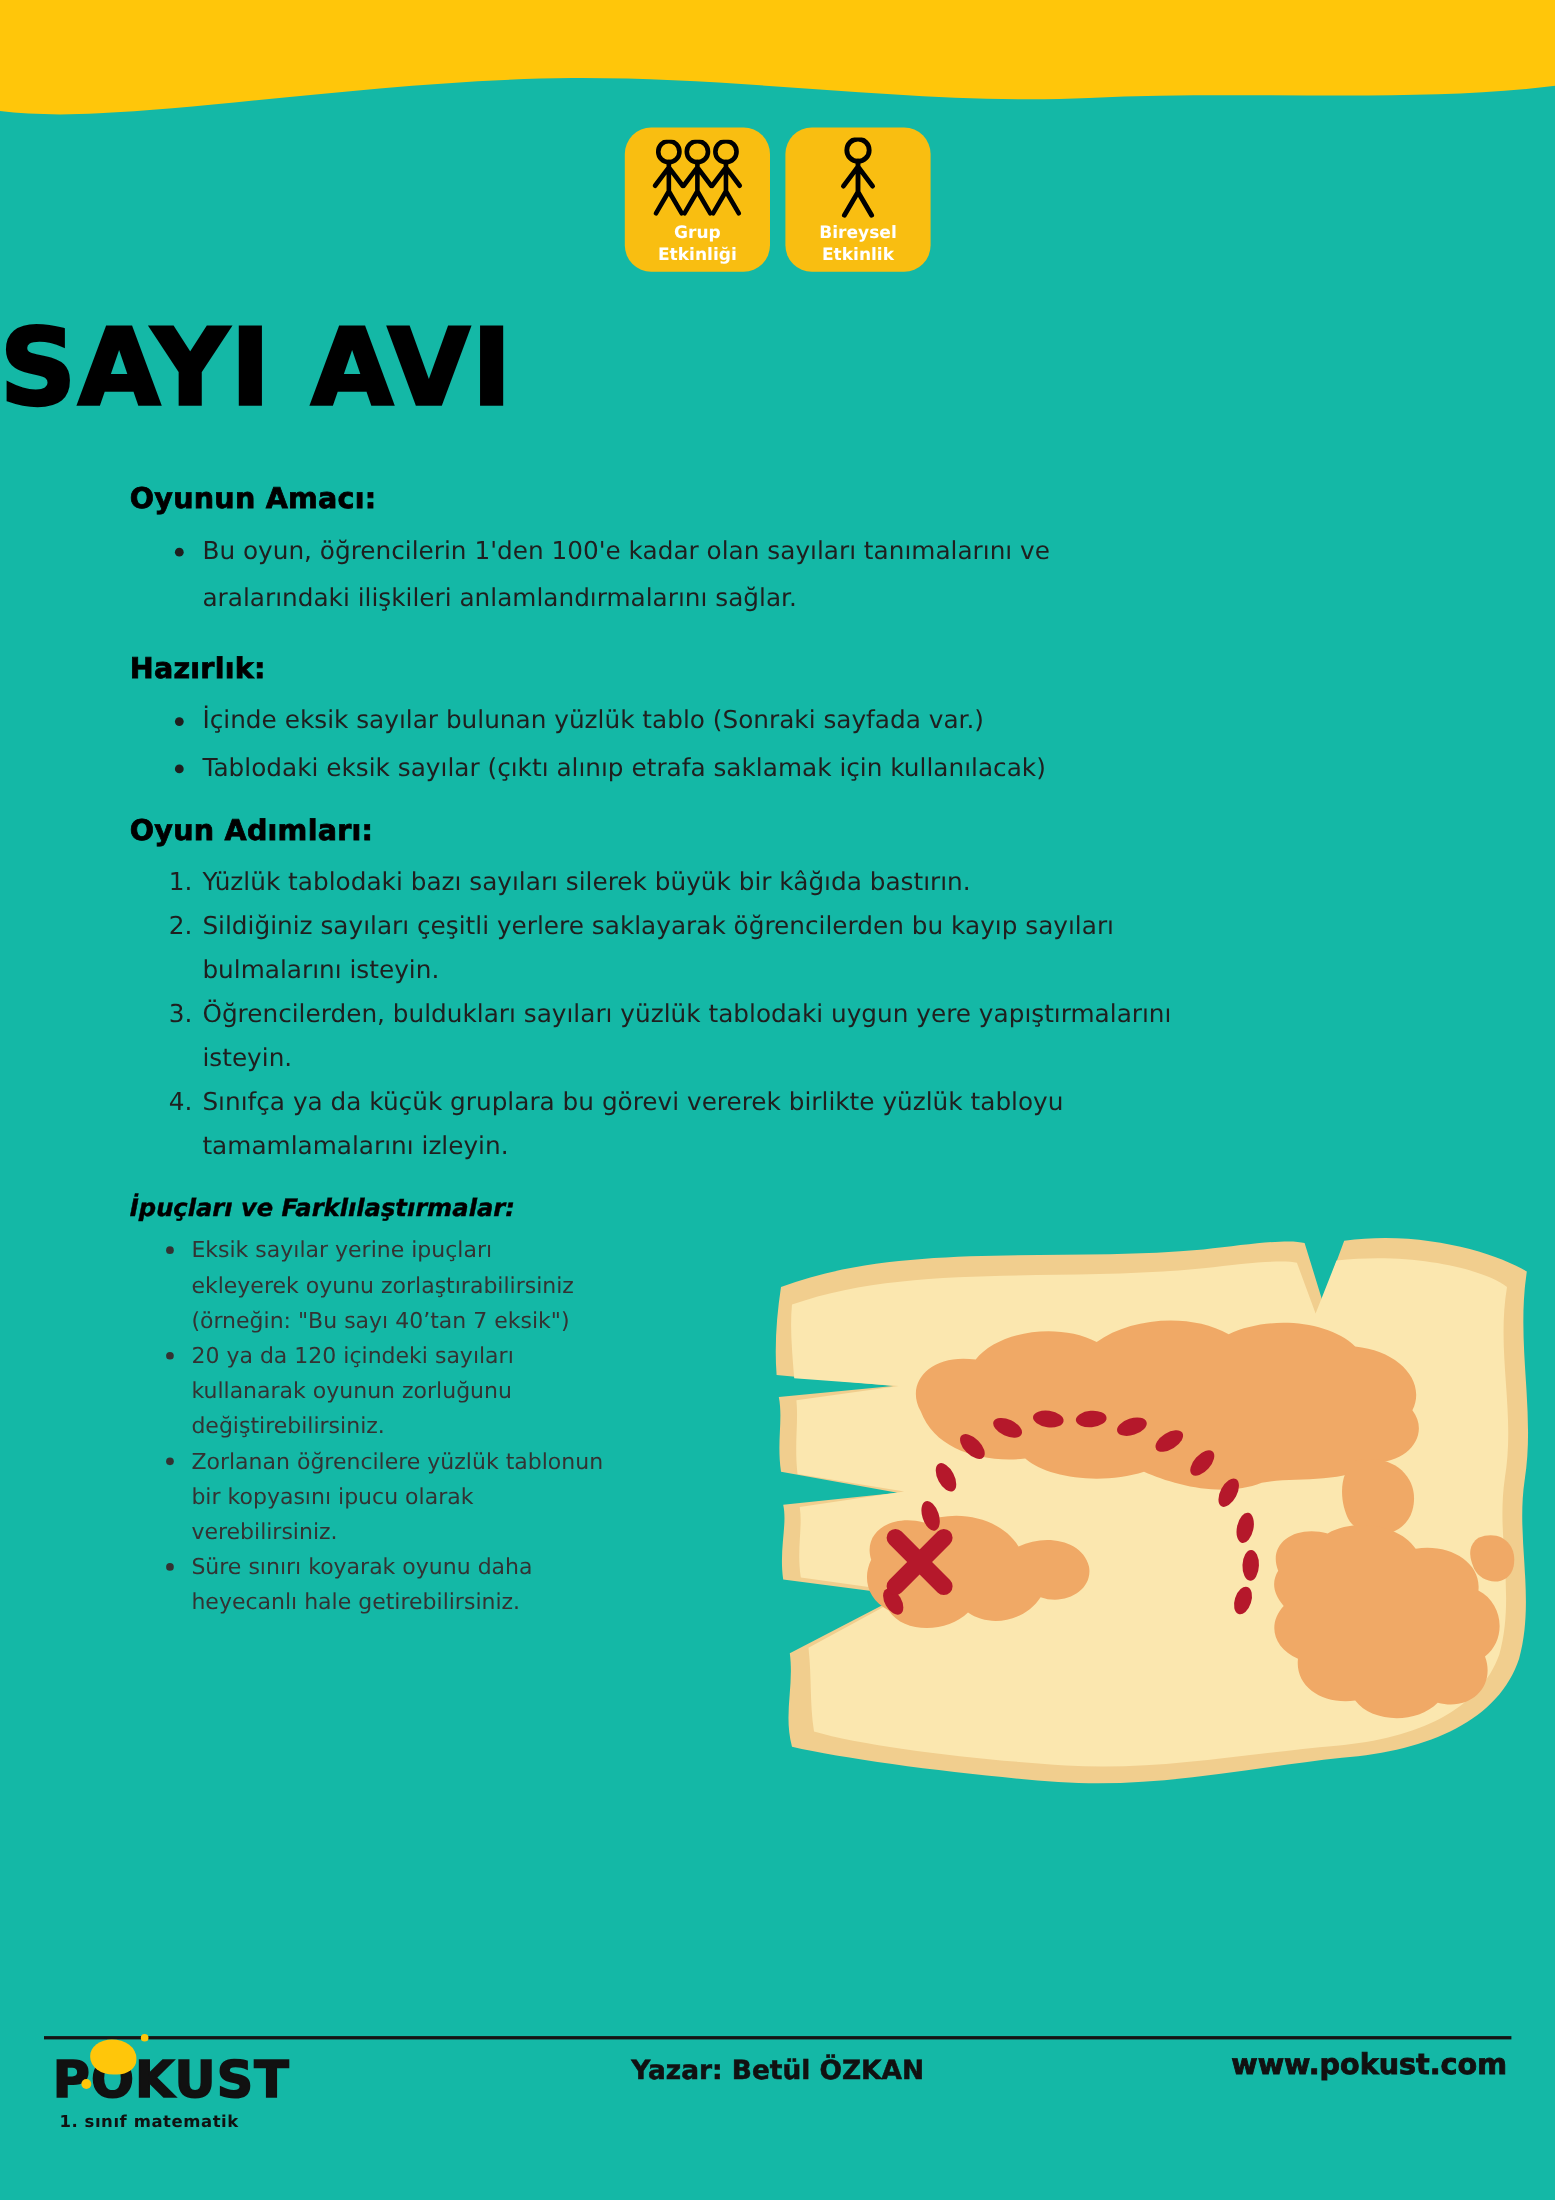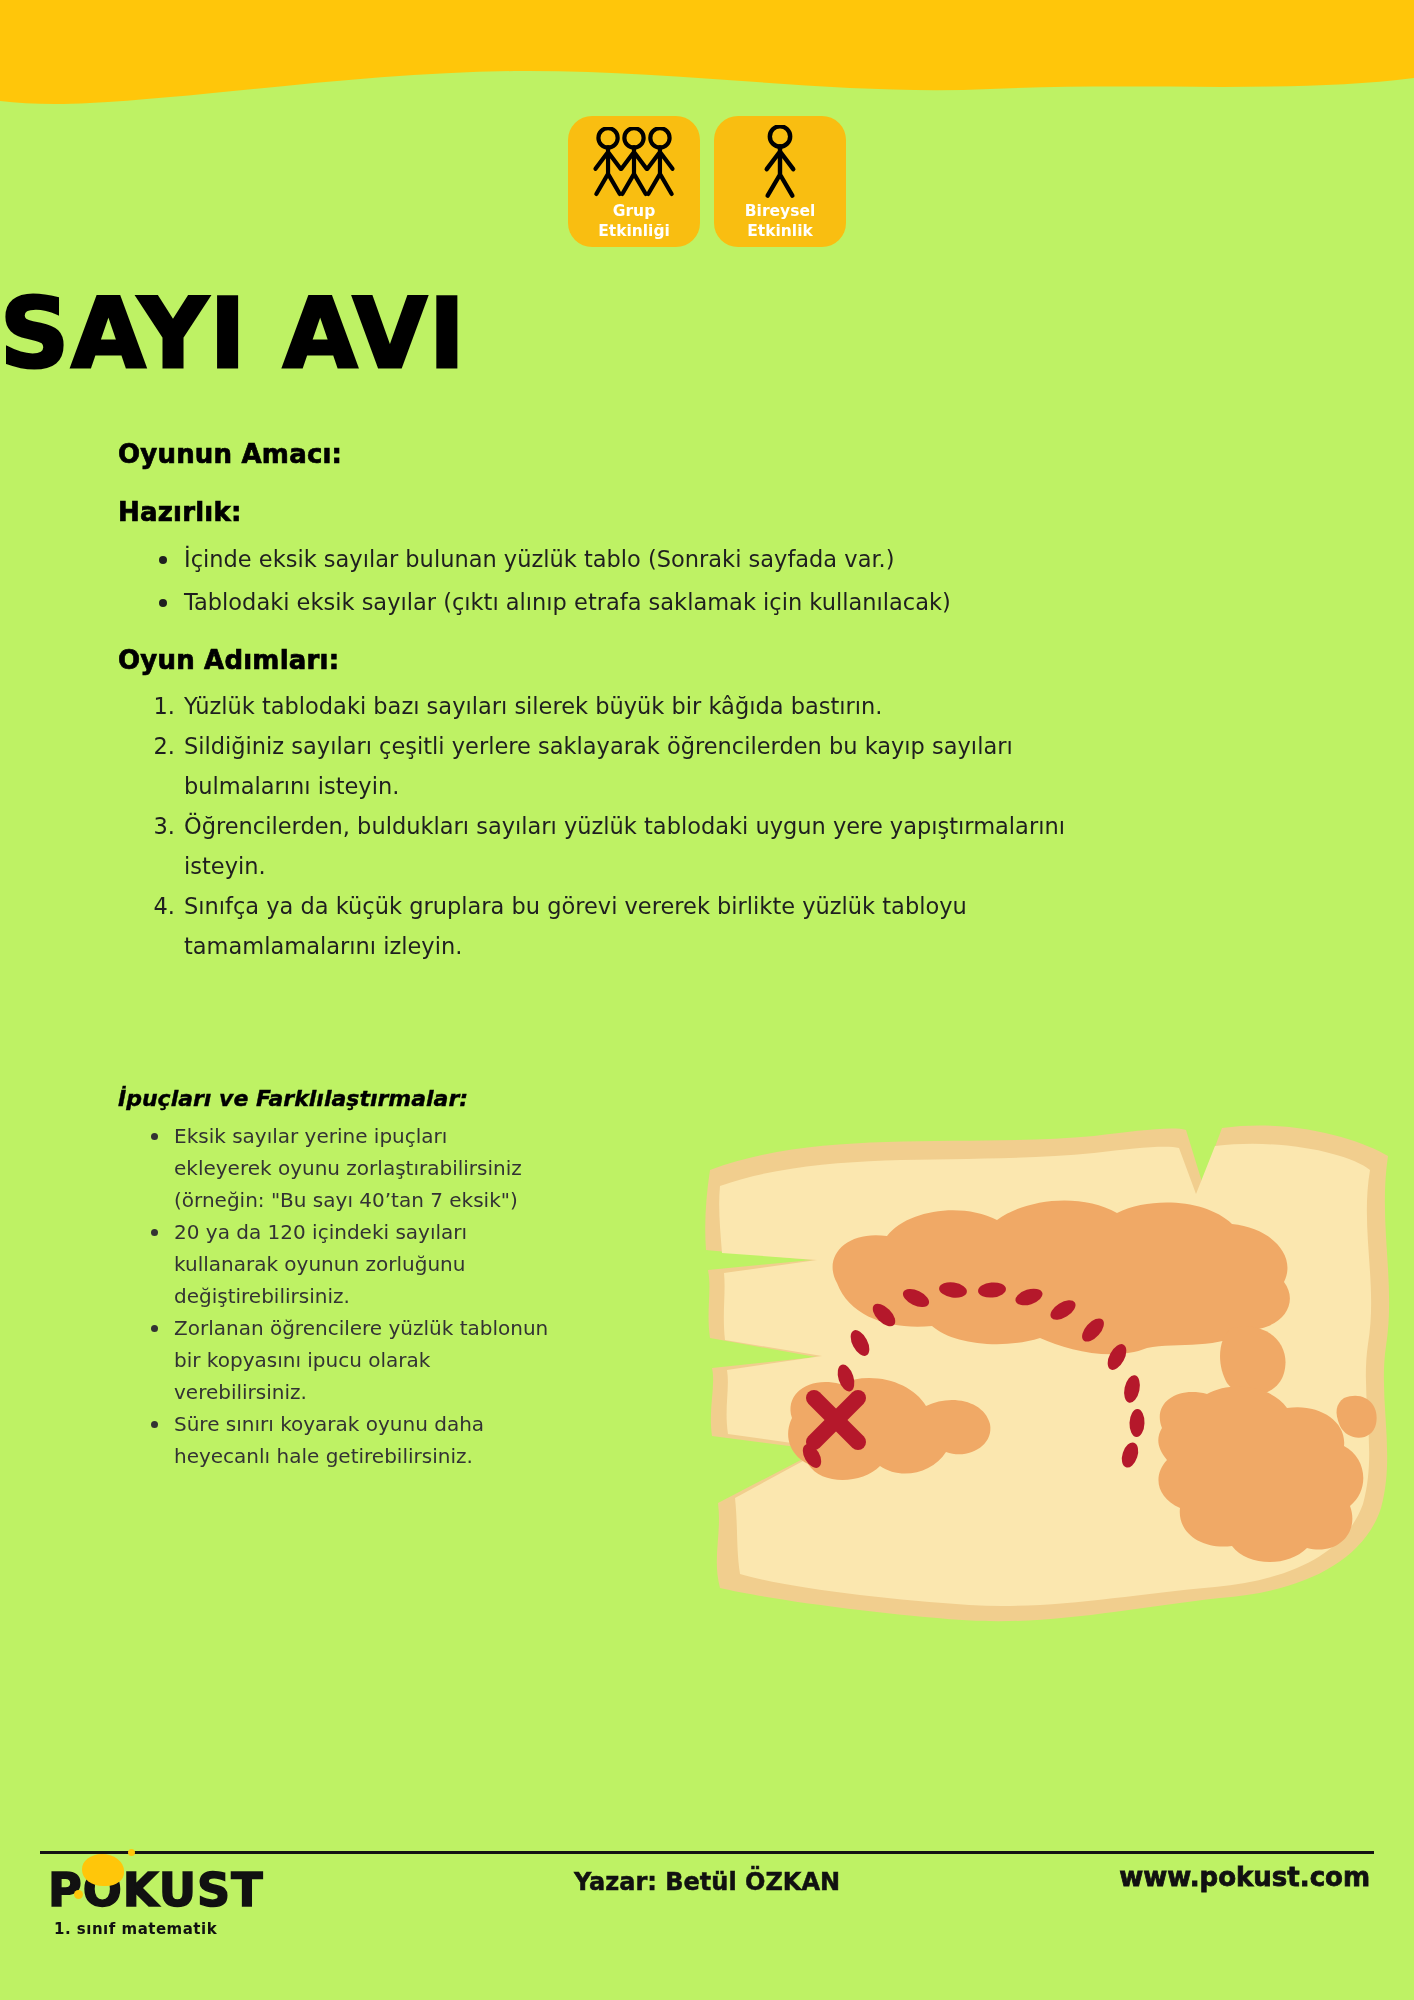--- a/index.html
+++ b/index.html
@@ -1,19 +1,19 @@
 <!DOCTYPE html>
 <html lang="tr"><head>
 <meta charset="utf-8">
 <style>
   * { margin:0; padding:0; box-sizing:border-box; }
   body { background:#e8e8e8; font-family:"DejaVu Sans", sans-serif; }
   .page {
     position:relative; width:1414px; height:2000px; margin:0 auto;
-    background:#bef264; overflow:hidden; font-family:"DejaVu Sans", sans-serif;
+    background:#14b8a6; overflow:hidden; font-family:"DejaVu Sans", sans-serif;
   }
   
   .banner { position:absolute; top:0; left:0; width:1414px; height:110px; }
   
   .badges { position:absolute; top:116px; left:0; right:0; display:flex; justify-content:center; gap:14px; }
   .badge {
     width:132px; height:131px; background:#F9BE11; border-radius:24px;
     display:flex; flex-direction:column; align-items:center; justify-content:flex-start;
     padding-top:10px;
   }
@@ -120,20 +120,23 @@
         <div>Etkinlik</div>
       </div>
     </div>
   </div>
 
   <h1 class="title">SAYI AVI</h1>
 
   <div class="content">
     <section class="sec-amac">
       <h2>Oyunun Amacı:</h2>
+      <ul>
+        <li>Bu oyun, öğrencilerin 1'den 100'e kadar olan sayıları tanımalarını ve aralarındaki ilişkileri anlamlandırmalarını sağlar.</li>
+      </ul>
     </section>
 
     <section class="sec-hazirlik">
       <h2>Hazırlık:</h2>
       <ul>
         <li>İçinde eksik sayılar bulunan yüzlük tablo (Sonraki sayfada var.)</li>
         <li>Tablodaki eksik sayılar (çıktı alınıp etrafa saklamak için kullanılacak)</li>
       </ul>
     </section>
 

